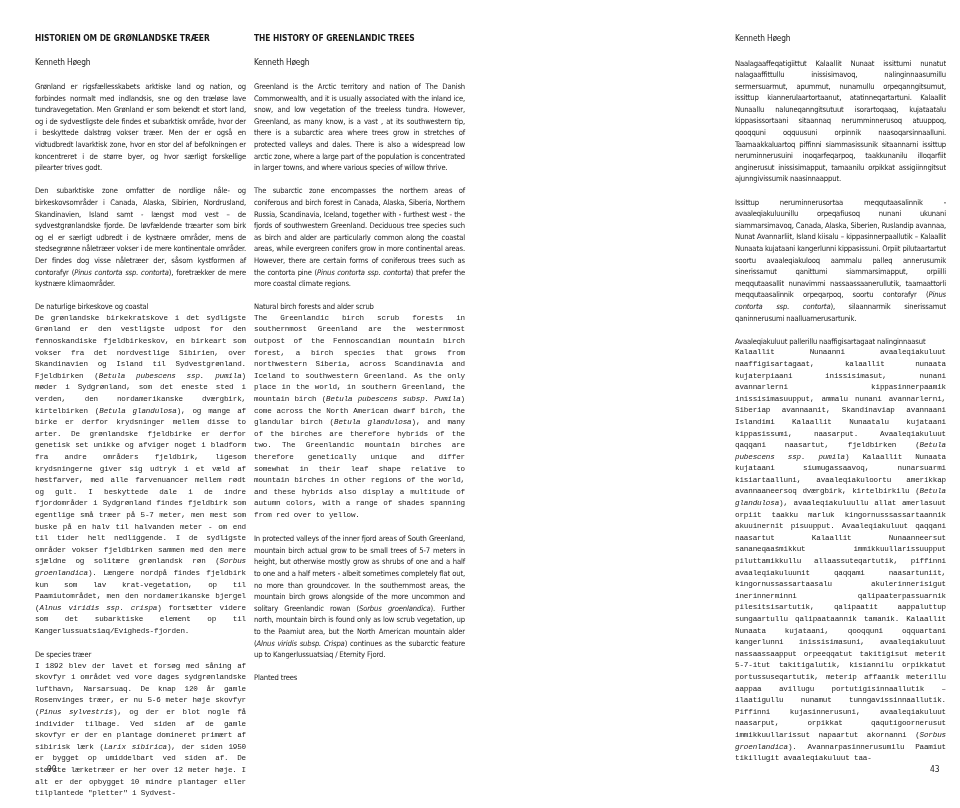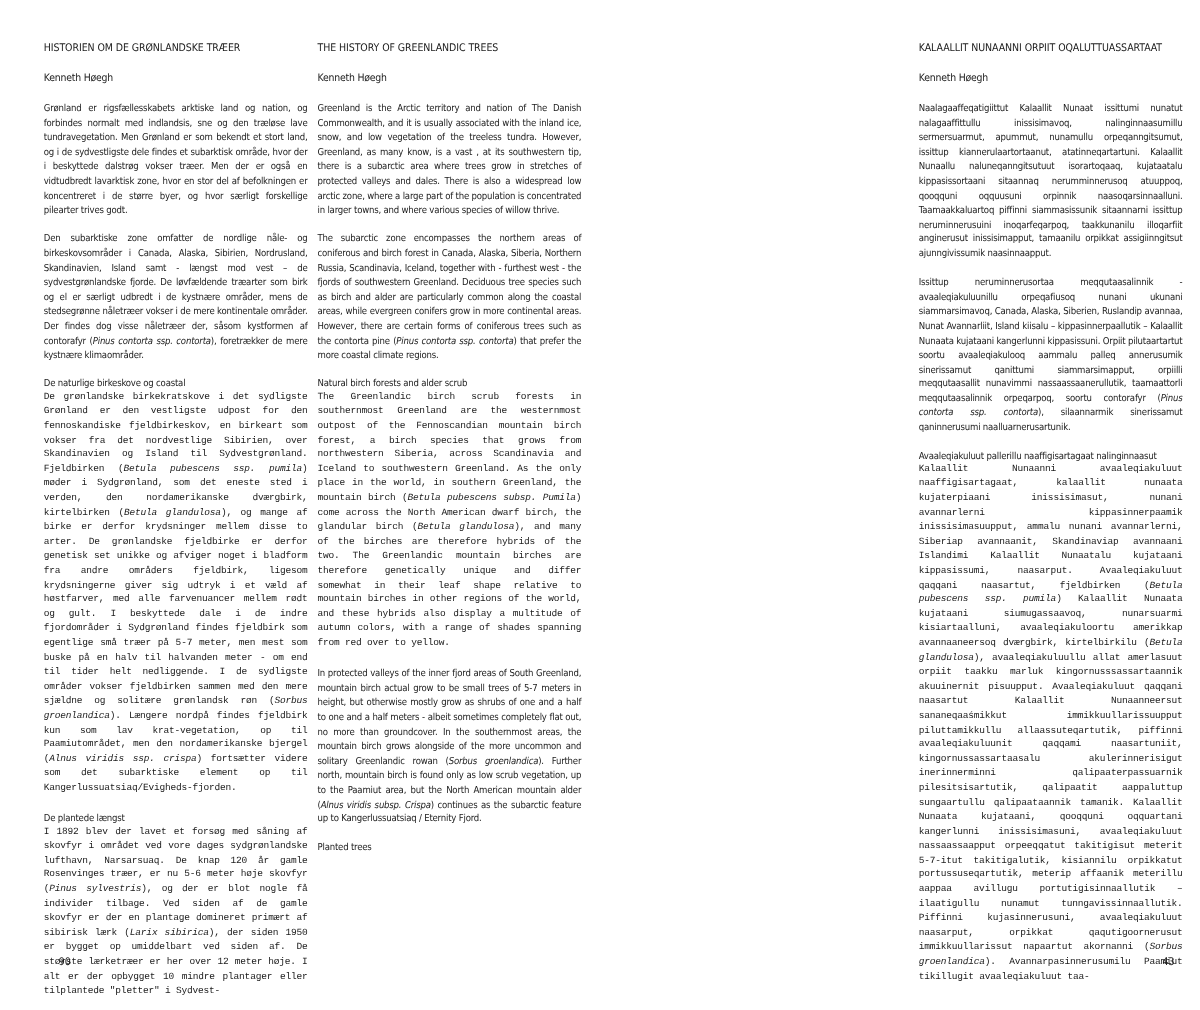--- a/index.html
+++ b/index.html
@@ -9,21 +9,21 @@
       color: #1a1a1a;
     }
     .col {
       position: absolute; top: 33px; width: 211px;
       font-size: 7.6px; line-height: 11.6px; letter-spacing: -0.15px;
     }
     #col-left { left: 35px; }
     #col-mid { left: 254px; }
     #col-right { left: 735px; }
     .title {
-      font-weight: normal; font-size: 8.4px; line-height: 11.5px; letter-spacing: -0.05px;
+      font-weight: bold; font-size: 8.4px; line-height: 11.5px; letter-spacing: -0.05px;
       text-transform: none; margin: 0 0 12px 0;
     }
     .author { font-size: 8.3px; line-height: 11.5px; margin: 0 0 13px 0; }
     p { margin: 0 0 11.6px 0; text-align: justify; hyphens: auto; }
     .sub { margin: 0; }
     .sub + p { margin-top: 0; font-family: Liberation Mono, monospace; }
     i { font-style: italic; }
     .pagenum {
       position: absolute; top: 764px; font-size: 8.4px;
     }
@@ -33,37 +33,36 @@
 </head>
 <body>
 
 <div class="col" id="col-left">
   <div class="title">HISTORIEN OM DE GRØNLANDSKE TRÆER</div>
   <div class="author">Kenneth Høegh</div>
   <p>Grønland er rigsfællesskabets arktiske land og nation, og forbindes normalt med indlandsis, sne og den træløse lave tundravegetation. Men Grønland er som bekendt et stort land, og i de sydvestligste dele findes et subarktisk område, hvor der i beskyttede dalstrøg vokser træer. Men der er også en vidtudbredt lavarktisk zone, hvor en stor del af befolkningen er koncentreret i de større byer, og hvor særligt forskellige pilearter trives godt.</p>
   <p><span>Den subarktiske zone omfatter de nordlige nåle- og birkeskovsområder i Canada, Alaska, Sibirien, Nordrusland, Skandinavien, Island samt - længst mod vest – de sydvestgrønlandske fjorde. De løvfældende træarter som birk og el er særligt udbredt i de kystnære områder, mens de stedsegrønne nåletræer vokser i de mere kontinentale områder. Der findes dog visse nåletræer der, såsom kystformen af contorafyr (</span><i>Pinus contorta ssp. contorta</i><span>), foretrækker de mere kystnære klimaområder.</span></p>
   <div class="sub">De naturlige birkeskove og coastal</div>
   <p><span>De grønlandske birkekratskove i det sydligste Grønland er den vestligste udpost for den fennoskandiske fjeldbirkeskov, en birkeart som vokser fra det nordvestlige Sibirien, over Skandinavien og Island til Sydvestgrønland. Fjeldbirken (</span><i>Betula pubescens ssp. pumila</i><span>) møder i Sydgrønland, som det eneste sted i verden, den nordamerikanske dværgbirk, kirtelbirken (</span><i>Betula glandulosa</i><span>), og mange af birke er derfor krydsninger mellem disse to arter. De grønlandske fjeldbirke er derfor genetisk set unikke og afviger noget i bladform fra andre områders fjeldbirk, ligesom krydsningerne giver sig udtryk i et væld af høstfarver, med alle farvenuancer mellem rødt og gult. I beskyttede dale i de indre fjordområder i Sydgrønland findes fjeldbirk som egentlige små træer på 5-7 meter, men mest som buske på en halv til halvanden meter - om end til tider helt nedliggende. I de sydligste områder vokser fjeldbirken sammen med den mere sjældne og solitære grønlandsk røn (</span><i>Sorbus groenlandica</i><span>). Længere nordpå findes fjeldbirk kun som lav krat-vegetation, op til Paamiutområdet, men den nordamerikanske bjergel (</span><i>Alnus viridis ssp. crispa</i><span>) fortsætter videre som det subarktiske element op til Kangerlussuatsiaq/Evigheds-fjorden.</span></p>
-  <div class="sub">De plantede længst</div>
+  <div class="sub">De species træer</div>
   <p><span>I 1892 blev der lavet et forsøg med såning af skovfyr i området ved vore dages sydgrønlandske lufthavn, Narsarsuaq. De knap 120 år gamle Rosenvinges træer, er nu 5-6 meter høje skovfyr (</span><i>Pinus sylvestris</i><span>), og der er blot nogle få individer tilbage. Ved siden af de gamle skovfyr er der en plantage domineret primært af sibirisk lærk (</span><i>Larix sibirica</i><span>), der siden 1950 er bygget op umiddelbart ved siden af. De største lærketræer er her over 12 meter høje. I alt er der opbygget 10 mindre plantager eller tilplantede "pletter" i Sydvest-</span></p>
 </div>
 
 <div class="col" id="col-mid">
   <div class="title">THE HISTORY OF GREENLANDIC TREES</div>
   <div class="author">Kenneth Høegh</div>
   <p>Greenland is the Arctic territory and nation of The Danish Commonwealth, and it is usually associated with the inland ice, snow, and low vegetation of the treeless tundra. However, Greenland, as many know, is  a vast , at its southwestern tip, there is a subarctic area where trees grow in stretches of protected valleys and dales. There is also a widespread low arctic zone, where a large part of the population is concentrated in larger towns, and where various species of willow thrive.</p>
   <p><span>The subarctic zone encompasses the northern areas of coniferous and birch forest in Canada, Alaska, Siberia, Northern Russia, Scandinavia, Iceland, together with - furthest west - the fjords of southwestern Greenland. Deciduous tree species such as birch and alder are particularly common along the coastal areas, while evergreen conifers grow in more continental areas. However, there are certain forms of coniferous trees such as the contorta pine (</span><i>Pinus contorta ssp. contorta</i><span>) that prefer the more coastal climate regions.</span></p>
   <div class="sub">Natural birch forests and alder scrub</div>
   <p><span>The Greenlandic birch scrub forests in southernmost Greenland are the westernmost outpost of the Fennoscandian mountain birch forest, a birch species that grows from northwestern Siberia, across Scandinavia and Iceland to southwestern Greenland. As the only place in the world, in southern Greenland, the mountain birch (</span><i>Betula pubescens subsp. Pumila</i><span>) come across the North American dwarf birch, the glandular birch (</span><i>Betula glandulosa</i><span>), and many of the birches are therefore hybrids of the two. The Greenlandic mountain birches are therefore genetically unique and differ somewhat in their leaf shape relative to mountain birches in other regions of the world, and these hybrids also display a multitude of autumn colors, with a range of shades spanning from red over to yellow.</span></p>
   <p><span>In protected valleys of the inner fjord areas of South Greenland, mountain birch actual grow to be small trees of 5-7 meters in height, but otherwise mostly grow as shrubs of one and a half to one and a half meters - albeit sometimes completely flat out, no more than groundcover. In the southernmost areas, the mountain birch grows alongside of the more uncommon and solitary Greenlandic rowan (</span><i>Sorbus groenlandica</i><span>). Further north, mountain birch is found only as low scrub vegetation, up to the Paamiut area, but the North American mountain alder (</span><i>Alnus viridis subsp. Crispa</i><span>) continues as the subarctic feature up to Kangerlussuatsiaq / Eternity Fjord.</span></p>
   <div class="sub">Planted trees</div>
 </div>
 
 <div class="col" id="col-right">
-  <div class="title">KALAALLIT NUNAANNI ORPIIT OQALUTTUASSARTAAT</div>
   <div class="author">Kenneth Høegh</div>
   <p>Naalagaaffeqatigiittut Kalaallit Nunaat issittumi nunatut nalagaaffittullu inissisimavoq, nalinginnaasumillu sermersuarmut, apummut, nunamullu orpeqanngitsumut, issittup kiannerulaartortaanut, atatinneqartartuni. Kalaallit Nunaallu naluneqanngitsutuut isorartoqaaq, kujataatalu kippasissortaani sitaannaq nerumminnerusoq atuuppoq, qooqquni oqquusuni orpinnik naasoqarsinnaalluni. Taamaakkaluartoq piffinni siammasissunik sitaannarni issittup neruminnerusuini inoqarfeqarpoq, taakkunanilu illoqarfiit anginerusut inissisimapput, tamaanilu orpikkat assigiinngitsut ajunngivissumik naasinnaapput.</p>
   <p><span>Issittup neruminnerusortaa meqqutaasalinnik - avaaleqiakuluunillu orpeqafiusoq nunani ukunani siammarsimavoq, Canada, Alaska, Siberien, Ruslandip avannaa, Nunat Avannarliit, Island kiisalu – kippasinnerpaallutik – Kalaallit Nunaata kujataani kangerlunni kippasissuni. Orpiit pilutaartartut soortu avaaleqiakulooq aammalu palleq annerusumik sinerissamut qanittumi siammarsimapput, orpiilli meqqutaasallit nunavimmi nassaassaanerullutik, taamaattorli meqqutaasalinnik orpeqarpoq, soortu contorafyr (</span><i>Pinus contorta ssp. contorta</i><span>), silaannarmik sinerissamut qaninnerusumi naalluarnerusartunik.</span></p>
   <div class="sub">Avaaleqiakuluut pallerillu naaffigisartagaat nalinginnaasut</div>
   <p><span>Kalaallit Nunaanni avaaleqiakuluut naaffigisartagaat, kalaallit nunaata kujaterpiaani inissisimasut, nunani avannarlerni kippasinnerpaamik inissisimasuupput, ammalu nunani avannarlerni, Siberiap avannaanit, Skandinaviap avannaani Islandimi Kalaallit Nunaatalu kujataani kippasissumi, naasarput.  Avaaleqiakuluut qaqqani naasartut, fjeldbirken (</span><i>Betula pubescens ssp. pumila</i><span>) Kalaallit Nunaata kujataani siumugassaavoq, nunarsuarmi kisiartaalluni, avaaleqiakuloortu amerikkap avannaaneersoq dværgbirk, kirtelbirkilu (</span><i>Betula glandulosa</i><span>), avaaleqiakuluullu allat amerlasuut orpiit taakku marluk kingornusssassartaannik akuuinernit pisuupput. Avaaleqiakuluut qaqqani naasartut Kalaallit Nunaanneersut sananeqaaśmikkut immikkuullarissuupput piluttamikkullu allaassuteqartutik, piffinni avaaleqiakuluunit qaqqami naasartuniit, kingornussassartaasalu akulerinnerisigut inerinnerminni qalipaaterpassuarnik pilesitsisartutik, qalipaatit aappaluttup sungaartullu qalipaataannik tamanik. Kalaallit Nunaata kujataani, qooqquni oqquartani kangerlunni inissisimasuni, avaaleqiakuluut nassaassaapput orpeeqqatut takitigisut meterit 5-7-itut takitigalutik, kisiannilu orpikkatut portussuseqartutik, meterip affaanik meterillu aappaa avillugu portutigisinnaallutik – ilaatigullu nunamut tunngavissinnaallutik. Piffinni kujasinnerusuni, avaaleqiakuluut naasarput, orpikkat qaqutigoornerusut immikkuullarissut napaartut akornanni (</span><i>Sorbus groenlandica</i><span>). Avannarpasinnerusumilu Paamiut tikillugit avaaleqiakuluut taa-</span></p>
 </div>
 
 <div class="pagenum" id="pn-left">90</div>
 <div class="pagenum" id="pn-right">43</div>
 

